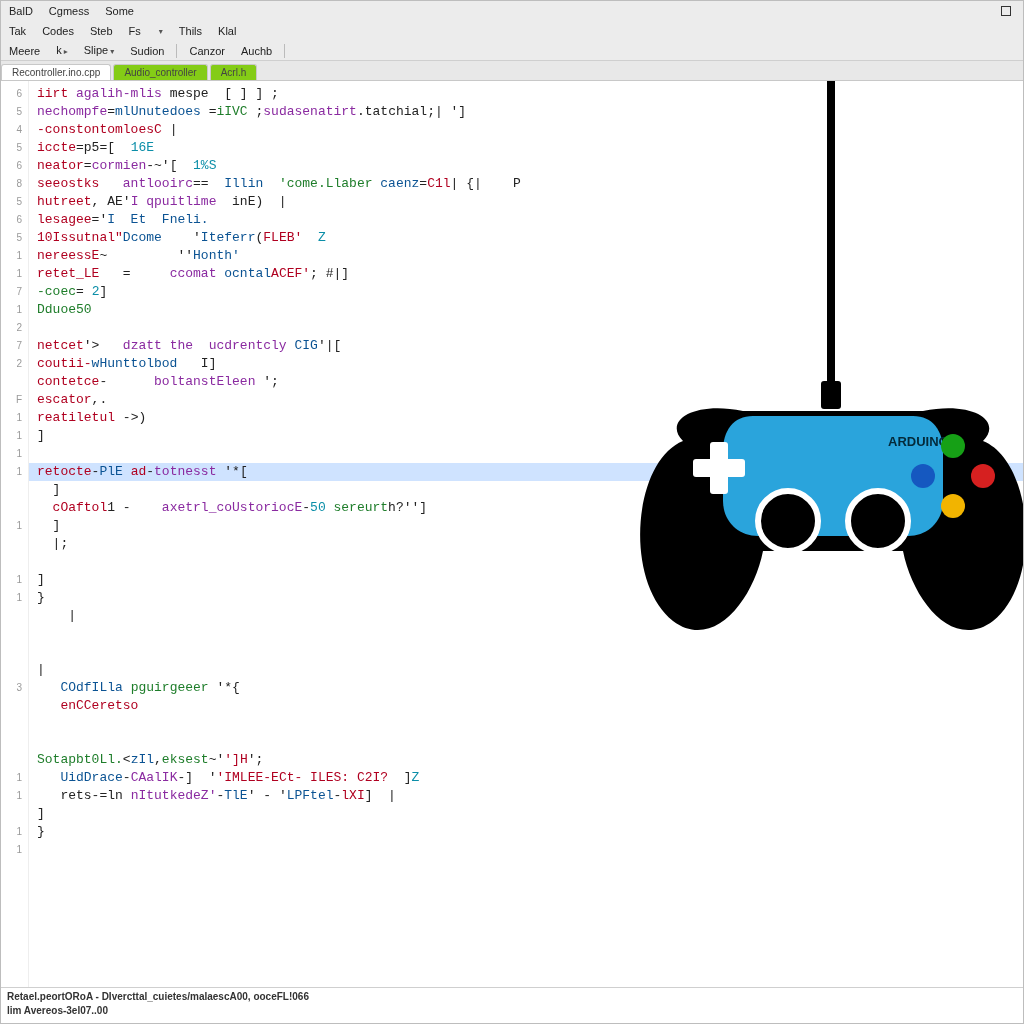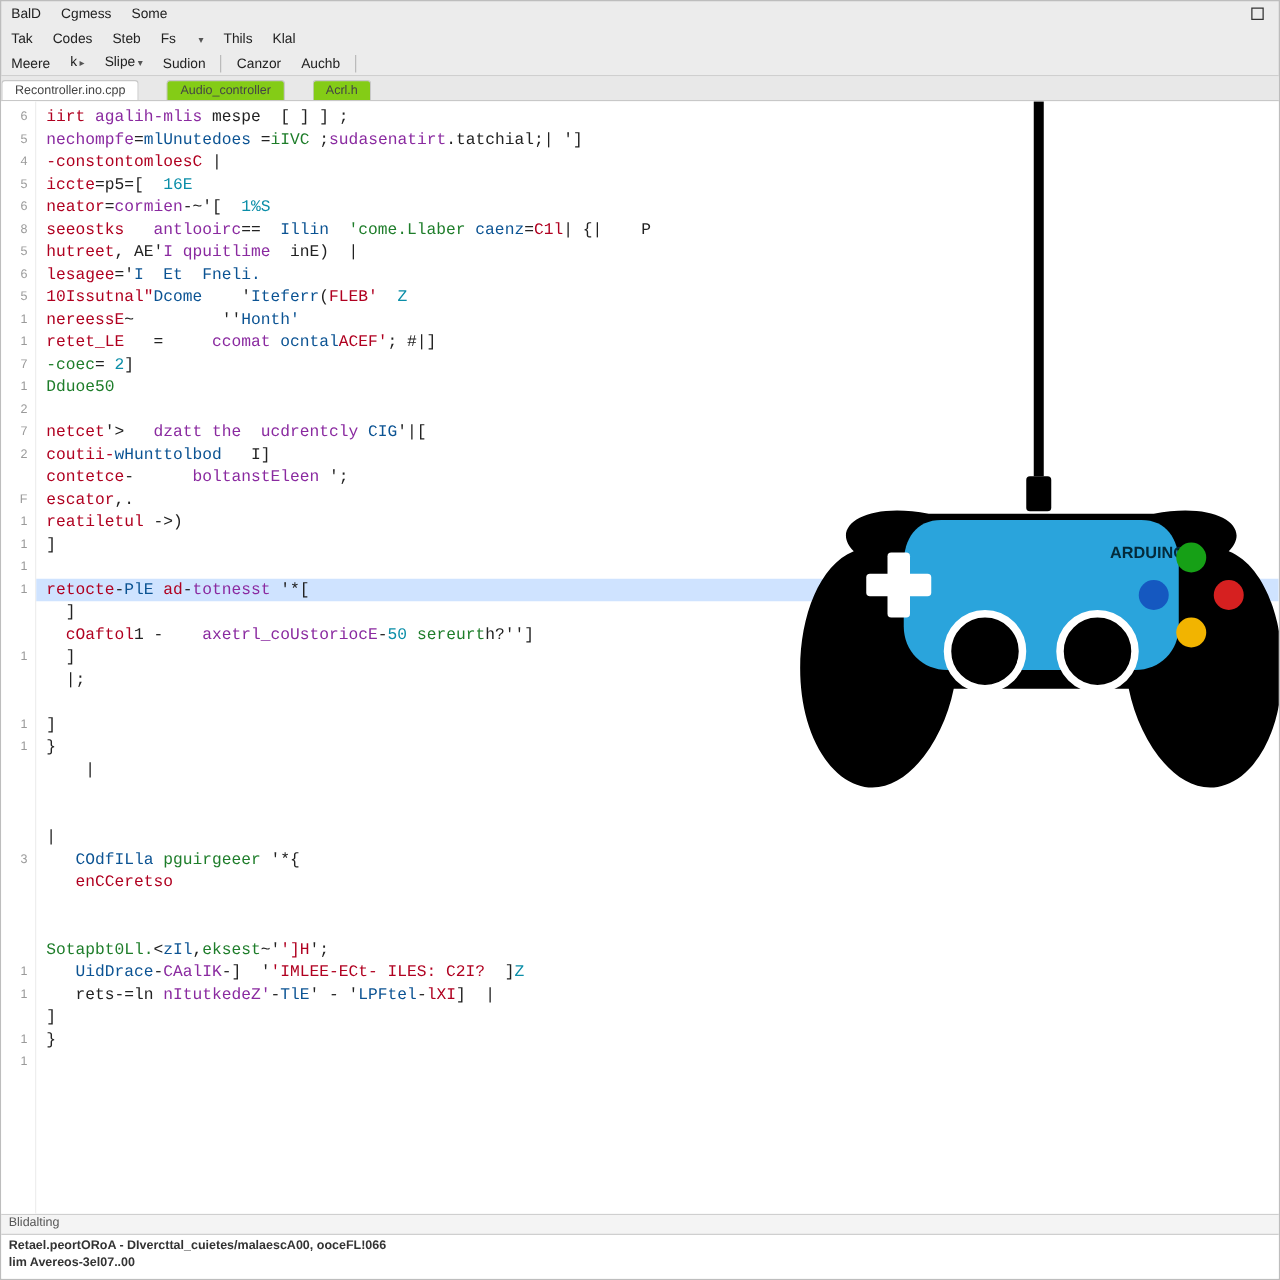--- a/index.html
+++ b/index.html
@@ -8,21 +8,21 @@
 
   .menubar-row { display: flex; align-items: center; height: 20px; font-size: 11px; color: #222; }
   .menubar-row .item { padding: 0 8px; line-height: 20px; cursor: default; }
   .menubar-row .spacer { flex: 1; }
   .max-icon { width: 10px; height: 10px; border: 1px solid #333; margin-right: 12px; }
 
   .menubar-row.row2 { border-bottom: 1px solid #cfcfcf; }
   .menubar-row .sep { width: 1px; height: 14px; background: #bbb; margin: 0 4px; }
   .drop { font-size: 8px; padding-left: 2px; color: #555; }
 
-  .tabbar { display: flex; align-items: flex-end; height: 20px; background: #e8e8e8; border-bottom: 1px solid #c8c8c8; font-size: 10px; gap: 20px; }
+  .tabbar { display: flex; align-items: flex-end; height: 20px; background: #e8e8e8; border-bottom: 1px solid #c8c8c8; font-size: 10px; }
   .tab { padding: 2px 10px; border: 1px solid #c8c8c8; border-bottom: none; background: #84cc16; margin-right: 2px; color: #444; border-top-left-radius: 3px; border-top-right-radius: 3px; }
   .tab.active { background: #fff; }
 
   .editor { flex: 1; background: #fff; display: flex; overflow: hidden; position: relative; }
   .gutter { width: 28px; background: #fff; border-right: 1px solid #eee; padding-top: 4px; }
   .ln { height: 18px; font-size: 10px; color: #9a9a9a; text-align: right; padding-right: 6px; line-height: 18px; }
   .code { flex: 1; padding: 4px 0 0 8px; font-family: Consolas, "Courier New", monospace; font-size: 13px; position: relative; }
   .line { height: 18px; line-height: 18px; white-space: pre; position: relative; }
   .line.hl { background: #cfe3ff; margin-left:-8px; padding-left:8px; width: calc(100% + 8px); }
   .k1 { color: #8a2aa0; }  
@@ -196,18 +196,17 @@
 
           <circle cx="330" cy="365" r="12" fill="#16a016"></circle>
           <circle cx="360" cy="395" r="12" fill="#d62020"></circle>
           <circle cx="300" cy="395" r="12" fill="#1558c0"></circle>
           <circle cx="330" cy="425" r="12" fill="#f2b400"></circle>
         </svg>
       </div>
     </div>
   </div>
 
-  <div class="statusbar">Blidalting</div>
   <div class="output">
     <div>Retael.peortORoA - DIvercttal_cuietes/malaescA00, ooceFL!066</div>
     <div>lim   Avereos-3el07..00</div>
   </div>
 </div>
 
 </body></html>

